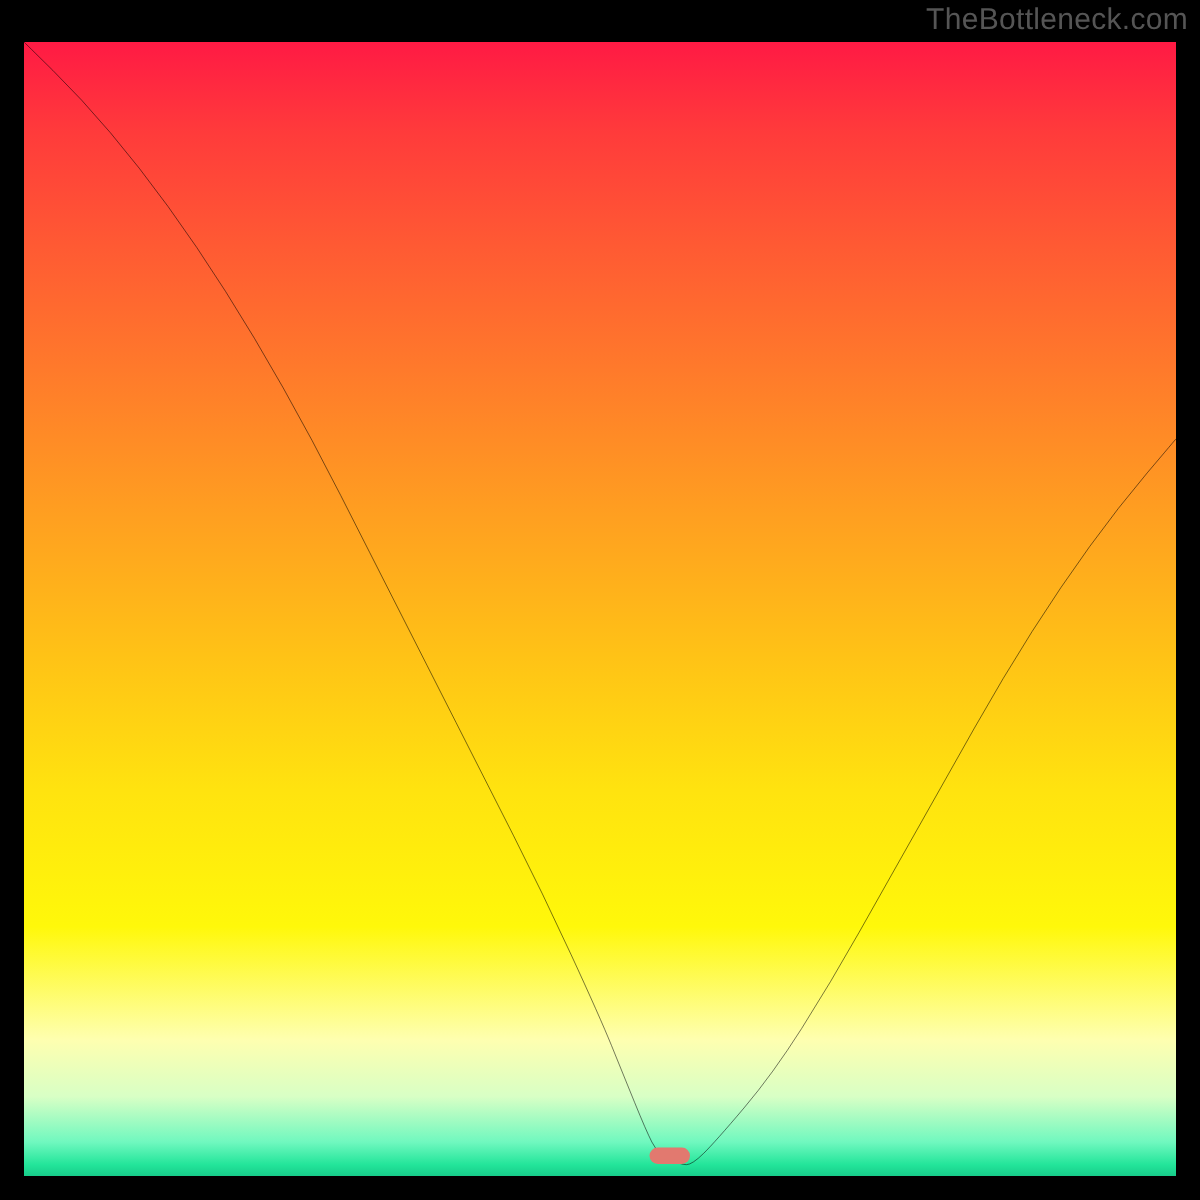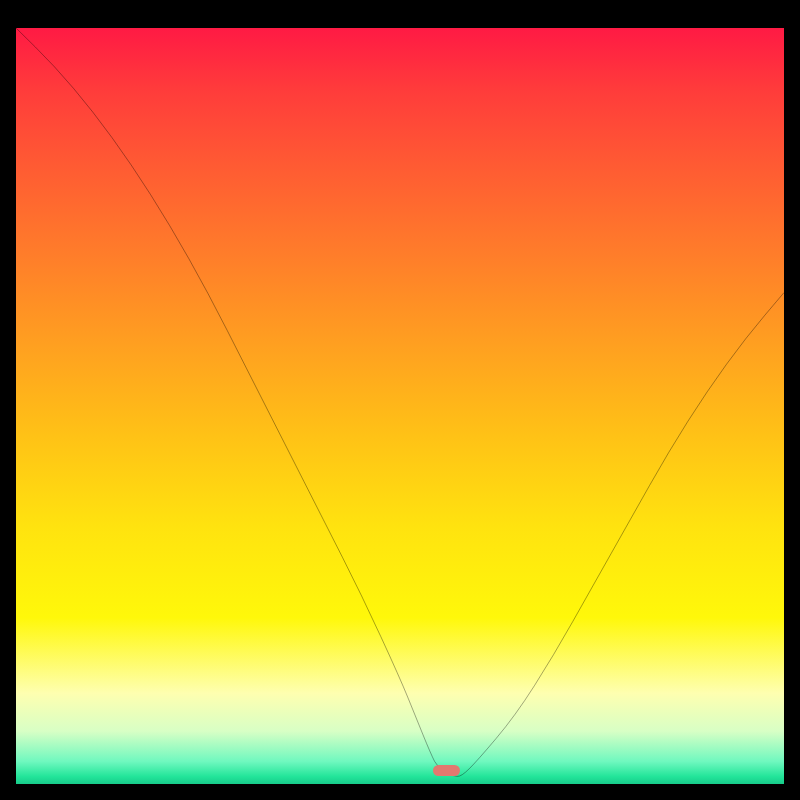--- a/index.html
+++ b/index.html
@@ -65,20 +65,21 @@
     background: #e2796f;
     border-radius: 10px;
     z-index: 50;
   }
 </style>
 </head>
 <body>
 
 <div class="frame">
 
+  <div class="watermark">TheBottleneck.com</div>
 
   <div class="plot-area">
 
     <div class="gradient"></div>
 
     <svg class="curve" viewBox="0 0 100 100" preserveAspectRatio="none">
       <path id="curve-path" d="M 0 0 Q 0 0 2.5 2.5 Q 5 5 7.5 8 Q 10 11 12.5 14.5 Q 15 18 17.5 22 Q 20 26 22.5 30.5 Q 25 35 27.5 40 Q 30 44.99999999999999 32.5 50 Q 35 55 37.5 60 Q 40 65 42.5 70 Q 45 75 47.5 80.5 Q 50 86 51 88.5 Q 52 91 53 93.5 Q 54 96 54.5 97 Q 55.00000000000001 98 56 98.5 Q 56.99999999999999 99 57.49999999999999 99 Q 57.99999999999999 99 59 98 Q 60 97 62.5 94 Q 65 91 67.5 87 Q 70 83 72.5 78.5 Q 75 74 77.5 69.5 Q 80 65 82.5 60.5 Q 85 56 87.5 52 Q 90 48 92.5 44.5 Q 95 41 97.5 38 T 100 35" fill="none" stroke="#000" stroke-width="0.35" vector-effect="non-scaling-stroke"></path>
     </svg>
 
     <div class="marker" id="opt-marker" style="left: 54.25%; top: 97.5%; width: 3.5%; height: 1.5%; background: rgb(226, 121, 111);"></div>

